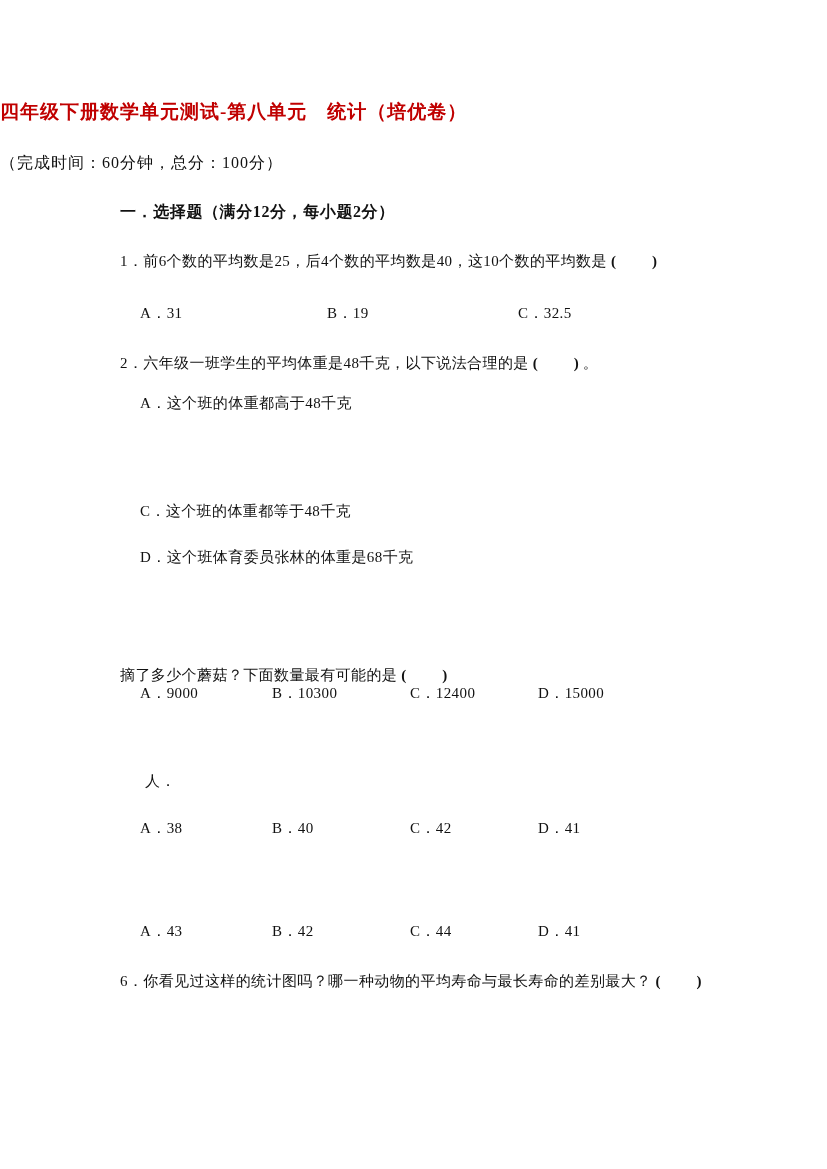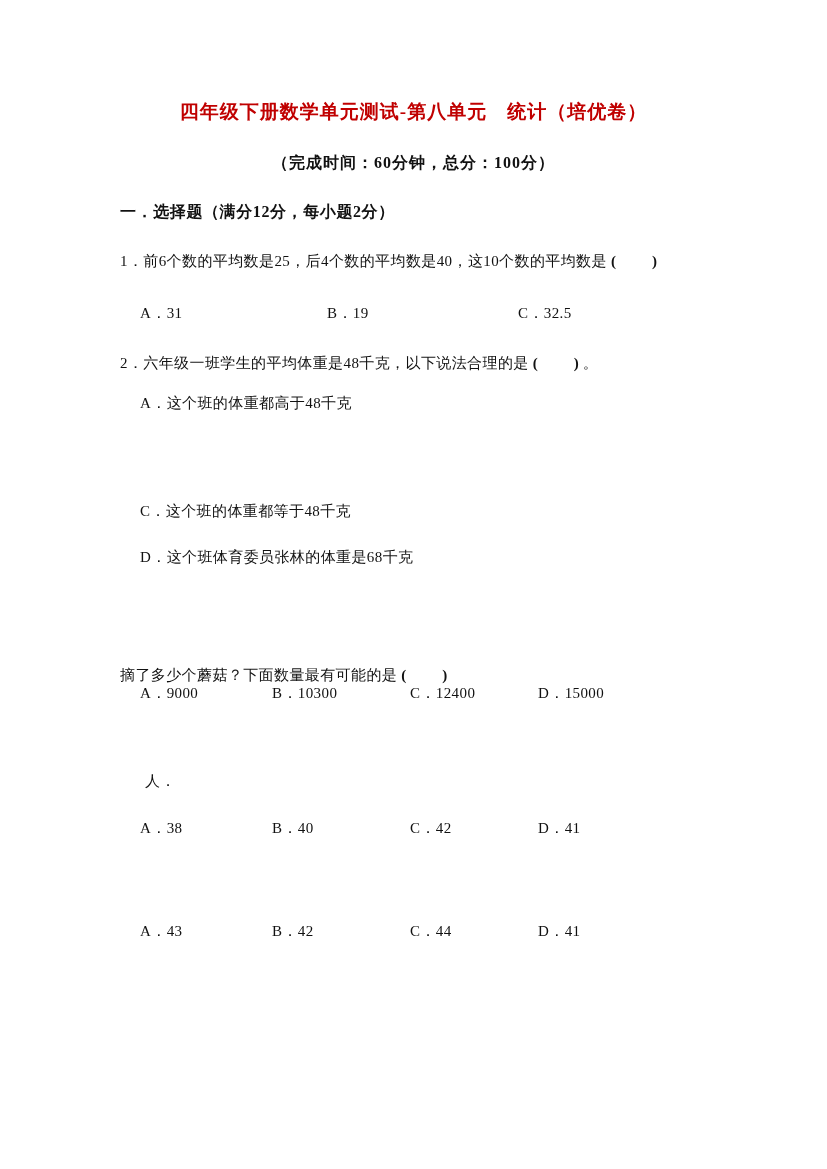--- a/index.html
+++ b/index.html
@@ -20,31 +20,31 @@
     position: absolute;
     white-space: nowrap;
     font-size: 15px;
     line-height: 22px;
     letter-spacing: 0.4px;
     text-align: center;
   }
   .centered {
     left: 0;
     right: 0;
-    text-align: center;
+    text-align: left;
   }
   .title {
     font-size: 19px;
     font-weight: bold;
     color: #c00000;
     letter-spacing: 1px;
   }
   .subtitle {
     font-size: 16px;
-    font-weight: bold;
+    font-weight: normal;
     letter-spacing: 1px;
   }
   .section-heading {
     font-size: 16px;
     font-weight: bold;
     letter-spacing: 0.6px;
   }
   .qline { left: 120px; }
   .paren {
     font-weight: bold;
@@ -89,14 +89,17 @@
   <div class="line" style="top:817px;left:140px">A．38</div>
   <div class="line" style="top:817px;left:272px">B．40</div>
   <div class="line" style="top:817px;left:410px">C．42</div>
   <div class="line" style="top:817px;left:538px">D．41</div>
 
   <div class="line" style="top:920px;left:140px">A．43</div>
   <div class="line" style="top:920px;left:272px">B．42</div>
   <div class="line" style="top:920px;left:410px">C．44</div>
   <div class="line" style="top:920px;left:538px">D．41</div>
 
+  <div class="line qline" style="top:970px">
+    <span>6．你看见过这样的统计图吗？哪一种动物的平均寿命与最长寿命的差别最大？</span><span class="paren">(　　)</span>
+  </div>
 
 </div>
 
 </body></html>

